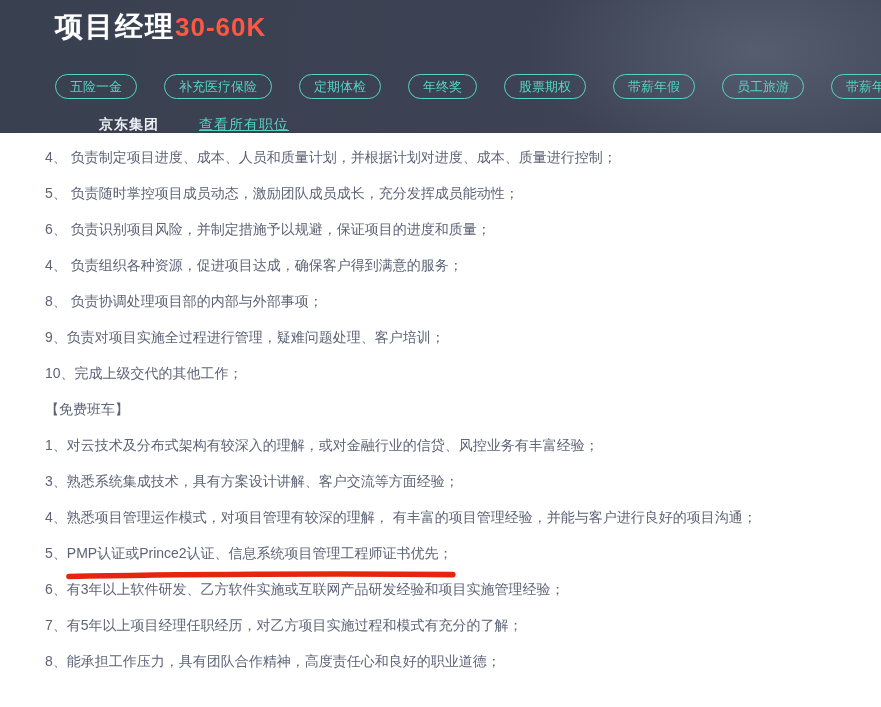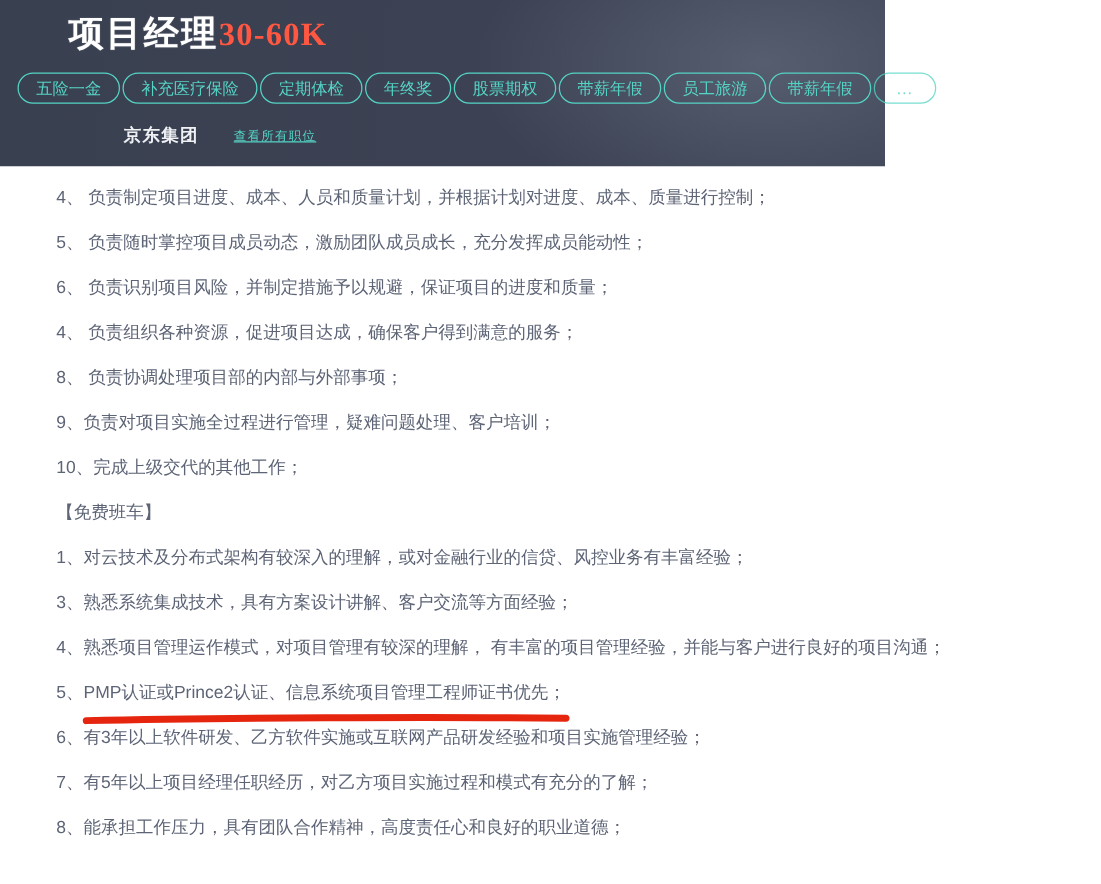--- a/index.html
+++ b/index.html
@@ -5,47 +5,46 @@
   html,body { margin:0; padding:0; }
   body {
     width:881px; height:707px; overflow:hidden;
     background:#ffffff;
     font-family:"Liberation Sans","DejaVu Sans",sans-serif;
   }
 
   
   .header {
     position:relative; box-sizing:border-box;
-    width:708px; height:133px;
+    width:881px; height:133px;
     padding:8px 0 13px 55px;
     background:
       radial-gradient(ellipse 320px 170px at 86% 38%, rgba(135,145,165,0.33), rgba(135,145,165,0) 72%),
       linear-gradient(95deg,#394050 0%, #3c4253 55%, #3e4556 100%);
-    font-family: Liberation Serif, serif;
   }
   .title-row { display:flex; align-items:baseline; }
   .job-title {
     color:#ffffff; font-size:28px; font-weight:bold; letter-spacing:2px;
     text-shadow:0 0 1px rgba(255,255,255,.4);
   }
   .salary { font-size:26px; font-weight:bold; color:#ff5742; letter-spacing:1px; }
 
-  .tags-row { display:flex; align-items:center; gap:2px; margin-top:12px;justify-content:center; }
+  .tags-row { display:flex; align-items:center; gap:27px; margin-top:28px; }
   .tag {
     display:inline-block; box-sizing:border-box;
     border:1px solid #55d4c6; color:#55d4c6;
     border-radius:13px; padding:3px 14px;
     font-size:13px; line-height:17px; white-space:nowrap;
   }
   .tag-more { padding:3px 17px; color:rgba(85,212,198,0.8); border-color:rgba(85,212,198,0.8); letter-spacing:1px; }
 
   .company-row { display:flex; align-items:center; margin-top:17px; }
   .company { color:#eef0f4; font-size:14px; font-weight:bold; letter-spacing:1px;margin-left:44px; }
   .view-all {
-    margin-left:28px; color:#55d4c6; font-size:10px;
+    margin-left:40px; color:#55d4c6; font-size:14px;
     text-decoration:underline; cursor:pointer; letter-spacing:1px;
   }
 
   
   .content { padding:6px 20px 0 45px; }
   .line {
     height:36px; line-height:36px;
     font-size:14px; color:#5d6476;
     white-space:nowrap; overflow:visible;
   }

